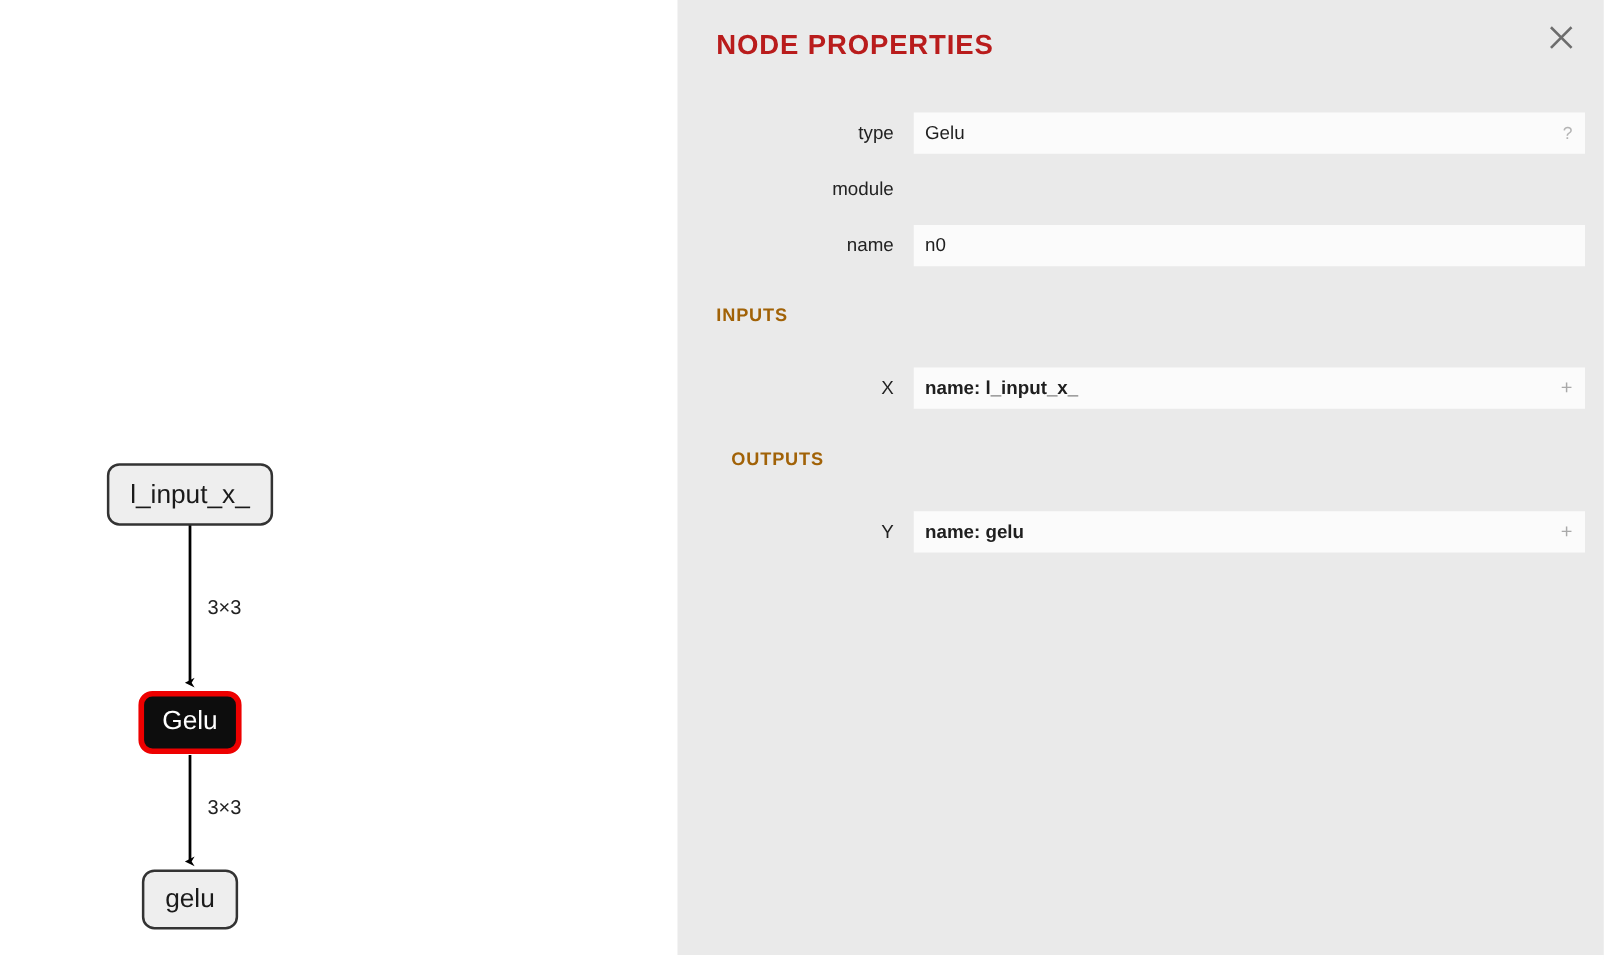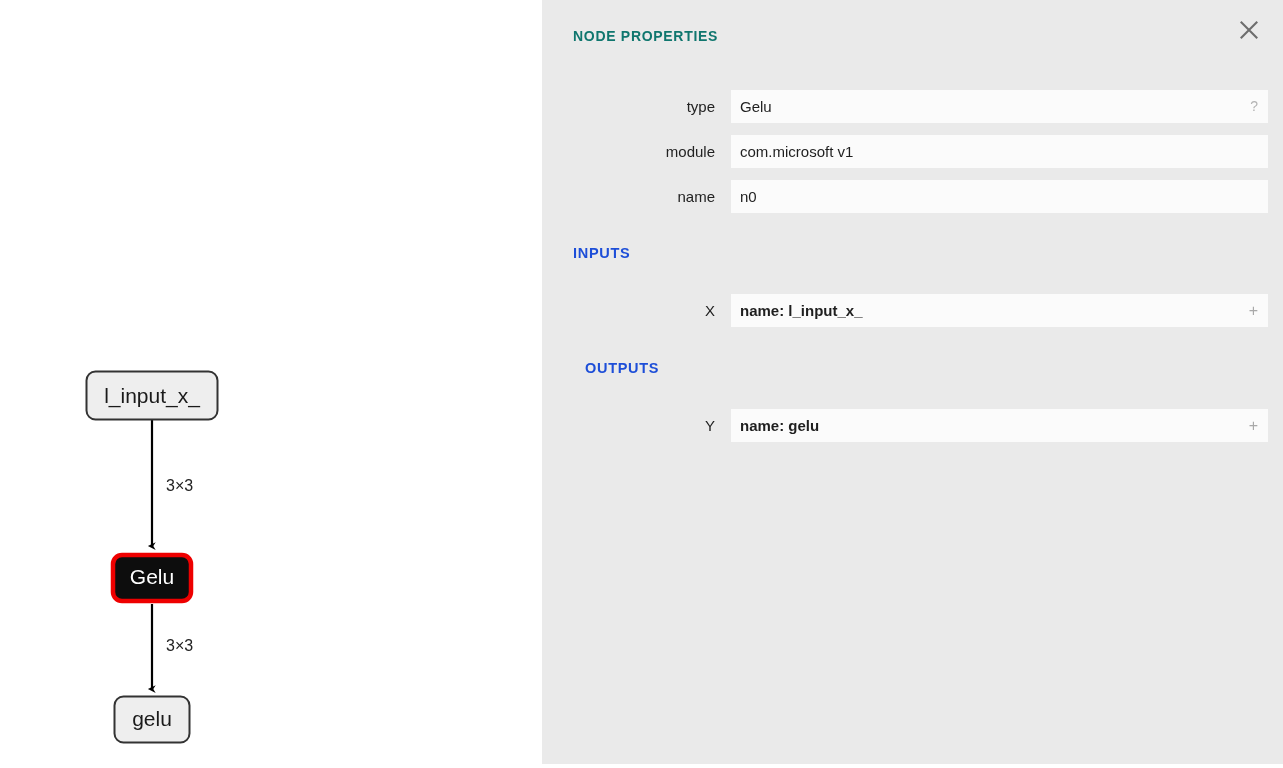--- a/index.html
+++ b/index.html
@@ -58,23 +58,23 @@
   }
 
   #panel-header {
     position: absolute;
     left: 31px;
     top: 22px;
     right: 0;
     height: 28px;
   }
   #panel-title {
-    font-size: 14px;
+    font-size: 22px;
     font-weight: bold;
-    color: #0f766e;
+    color: #b91c1c;
     letter-spacing: 0.7px;
     line-height: 28px;
   }
   #close-btn {
     position: absolute;
     right: 16px;
     top: 12px;
     width: 36px;
     height: 36px;
     display: flex;
@@ -82,21 +82,21 @@
     justify-content: center;
     cursor: pointer;
   }
   #close-btn svg { display: block; }
 
   .section-heading {
     position: absolute;
     left: 31px;
     font-size: 14.5px;
     font-weight: bold;
-    color: #1d4ed8;
+    color: #a16207;
     letter-spacing: 0.7px;
   }
 
   
   .field-row {
     position: absolute;
     left: 0;
     height: 45px;
     width: 741px;
   }
@@ -195,23 +195,20 @@
   <div class="field-row" style="top:90px;">
     <div class="field-label">type</div>
     <div class="field-box">
       <div class="field-value">Gelu</div>
       <div class="field-affordance">?</div>
     </div>
   </div>
 
   <div class="field-row" style="top:135px;border-radius:8px;">
     <div class="field-label">module</div>
-    <div class="field-box">
-      <div class="field-value">com.microsoft v1</div>
-    </div>
   </div>
 
   <div class="field-row" style="top:180px;">
     <div class="field-label">name</div>
     <div class="field-box">
       <div class="field-value">n0</div>
     </div>
   </div>
 
   <div class="section-heading" style="top:245px;">INPUTS</div>

